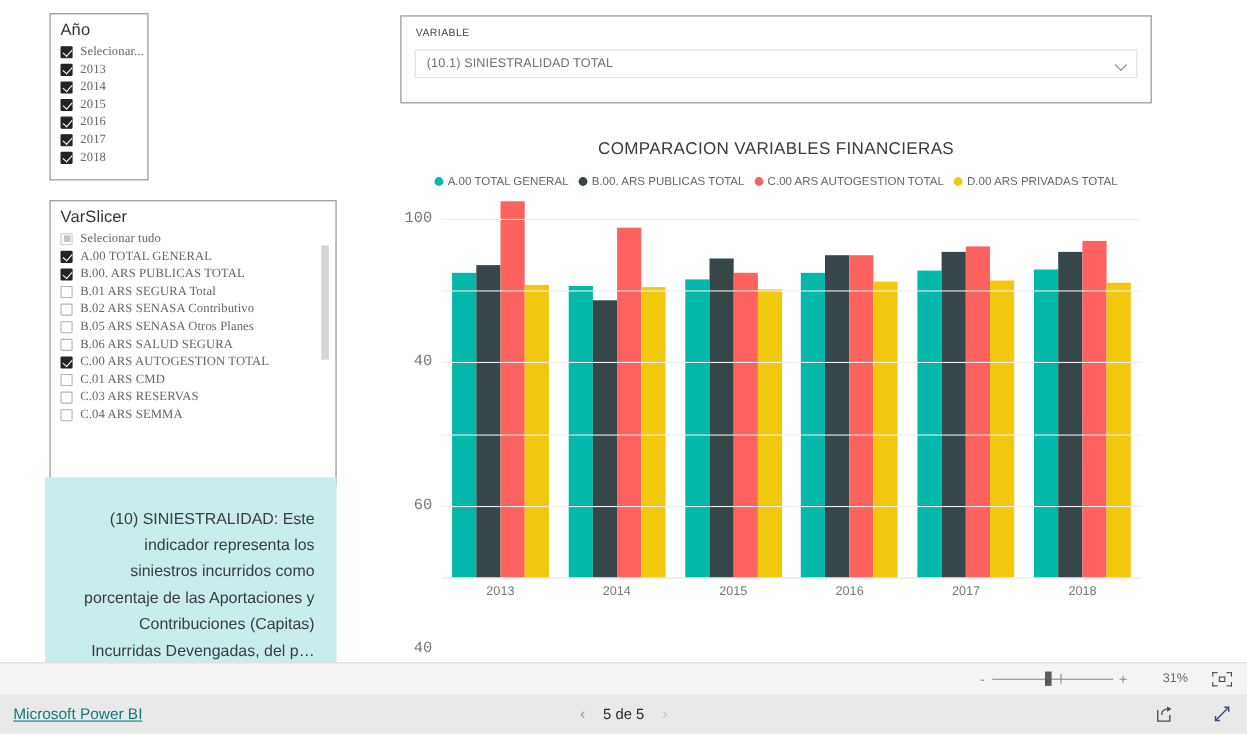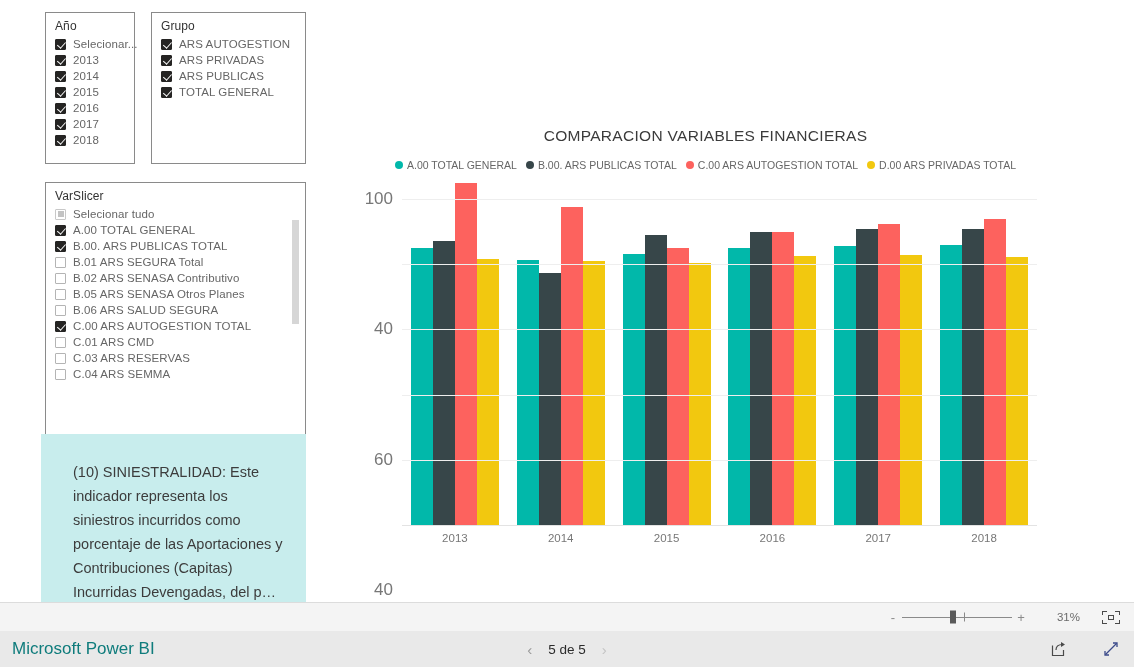--- a/index.html
+++ b/index.html
@@ -14,21 +14,21 @@
   
   #canvas { position: absolute; left: 0; top: 0; width: 1134px; height: 602px; background: #fff; }
 
   
   .slicer {
     position: absolute;
     background: #ffffff;
     border: 1px solid #8a8a8a;
   }
   .slicer-title {
-    font-size: 12px; color: #333333; padding: 6px 0 3px 9px;
+    font-size: 15px; color: #333333; padding: 6px 0 3px 9px;
     letter-spacing: .1px;
   }
   .slicer-list { padding: 0 0 0 9px; }
   .slicer-row {
     display: flex; align-items: center;
     height: 16px; margin-bottom: 0px;
   }
   .cbx {
     width: 11px; height: 11px; flex: 0 0 11px;
     border: 1px solid #b4b4b4; background: #ffffff;
@@ -42,20 +42,21 @@
     transform: rotate(42deg);
   }
   .cbx.indeterminate { background: #ffffff; border-color: #c8c8c8; }
   .cbx.indeterminate::after {
     content: ""; position: absolute; left: 1.5px; top: 1.5px;
     width: 6px; height: 6px; background: #c3c3c3;
   }
   .slicer-label {
     font-size: 11.5px; color: #666666; white-space: nowrap;
     letter-spacing: .1px;
+    font-family: Liberation Serif, serif;
   }
 
   #slicer-ano  { left: 45px;  top: 12px;  width: 90px;  height: 152px; }
   #slicer-grupo{ left: 151px; top: 12px;  width: 155px; height: 152px; }
   #slicer-var  { left: 45px;  top: 182px; width: 261px; height: 260px; overflow: hidden; }
 
   #slicer-var .slicer-list { height: 218px; overflow: hidden; position: relative; }
   .vscroll {
     position: absolute; right: 6px; top: 14px;
     width: 7px; height: 202px; background: transparent;
@@ -68,21 +69,21 @@
   
   #desc-tile {
     position: absolute; left: 41px; top: 434px;
     width: 265px; height: 170px;
     background: #c8eded;
     overflow: hidden;
   }
   #desc-text {
     padding: 26px 20px 0 32px;
     font-size: 14.5px; line-height: 24px; color: #3c3c3c;
-    text-align: left;
+    text-align: right;
   }
 
   
   #var-card {
     position: absolute; left: 364px; top: 14px;
     width: 683px; height: 80px;
     background: #ffffff; border: 1px solid #8a8a8a;
   }
   #var-card-title {
     font-size: 9.5px; color: #444444; letter-spacing: .4px;
@@ -124,22 +125,23 @@
     position: absolute; left: 38px; top: 12px;
     right: 10px; height: 326px;
   }
   .gridline {
     position: absolute; left: 0; right: 0; height: 1px;
     background: #eeeeee;
   }
   .gridline.baseline { background: #e3e3e3; }
   .ytick {
     position: absolute; right: 100%; margin-right: 9px;
-    font-size: 17px; color: #777777; transform: translateY(-50%);
+    font-size: 14px; color: #777777; transform: translateY(-50%);
     white-space: nowrap;
+    font-family: Liberation Mono, monospace;
   }
   #bars {
     position: absolute; left: 0; right: 0; bottom: 0; top: 0;
     display: flex; align-items: flex-end; justify-content: space-around;
   }
   .bar-group { display: flex; align-items: flex-end; height: 100%; gap: 0; }
   .bar { width: 22px; }
   .xlabels {
     position: absolute; left: 38px; right: 10px; top: 345px;
     display: flex; justify-content: space-around;
@@ -184,22 +186,22 @@
   #fit-btn .mid {
     left: 6px; top: 4px; width: 6px; height: 5px;
     border: 1.3px solid #4a4a4a;
   }
 
   #footer {
     position: absolute; left: 0; top: 631px; width: 1134px; height: 36px;
     background: #e9e9e9; display: flex; align-items: center;
   }
   #brand {
-    margin-left: 12px; font-size: 17px; color: #0f7c7c;
-    cursor: pointer;
+    margin-left: 12px; font-size: 14px; color: #0f7c7c;
+    text-decoration: underline; cursor: pointer;
   }
   #pager {
     position: absolute; left: 50%; transform: translateX(-50%);
     display: flex; align-items: center; gap: 16px;
   }
   .pg-arrow { font-size: 15px; color: #9a9a9a; }
   .pg-arrow.disabled { color: #c4c4c4; }
   #pager-text { font-size: 13.5px; color: #2b2b2b; }
   #footer-right {
     position: absolute; right: 14px; display: flex; align-items: center; gap: 34px;
@@ -240,41 +242,20 @@
             <span class="cbx checked"></span>
             <span class="slicer-label">2017</span>
           </div>
           <div class="slicer-row">
             <span class="cbx checked"></span>
             <span class="slicer-label">2018</span>
           </div>
         </div>
     </div>
 
-    <div class="slicer" id="slicer-grupo">
-      <div class="slicer-title">Grupo</div>
-      <div class="slicer-list">
-          <div class="slicer-row">
-            <span class="cbx checked"></span>
-            <span class="slicer-label">ARS AUTOGESTION</span>
-          </div>
-          <div class="slicer-row">
-            <span class="cbx checked"></span>
-            <span class="slicer-label">ARS PRIVADAS</span>
-          </div>
-          <div class="slicer-row">
-            <span class="cbx checked"></span>
-            <span class="slicer-label">ARS PUBLICAS</span>
-          </div>
-          <div class="slicer-row">
-            <span class="cbx checked"></span>
-            <span class="slicer-label">TOTAL GENERAL</span>
-          </div>
-        </div>
-    </div>
 
     <div class="slicer" id="slicer-var">
       <div class="slicer-title">VarSlicer</div>
       <div class="slicer-list">
         <div class="vscroll">
           <div class="vscroll-thumb"></div>
         </div>
       <div class="slicer-row">
             <span class="cbx indeterminate"></span>
             <span class="slicer-label">Selecionar tudo</span>
@@ -319,20 +300,27 @@
             <span class="cbx "></span>
             <span class="slicer-label">C.04 ARS SEMMA</span>
           </div>
         </div>
     </div>
 
     <div id="desc-tile">
       <div id="desc-text">(10) SINIESTRALIDAD: Este indicador representa los siniestros incurridos como porcentaje de las Aportaciones y Contribuciones (Capitas) Incurridas Devengadas, del p…</div>
     </div>
 
+    <div id="var-card">
+      <div id="var-card-title">VARIABLE</div>
+      <div id="var-dropdown">
+        <span id="var-dropdown-value">(10.1) SINIESTRALIDAD TOTAL</span>
+        <span class="chev"></span>
+      </div>
+    </div>
 
     <div id="chart-card">
       <div id="chart-title">COMPARACION VARIABLES FINANCIERAS</div>
       <div id="legend">
           <span class="legend-item">
             <span class="legend-dot" style="background: rgb(1, 184, 170);"></span>
             <span class="legend-label">A.00 TOTAL GENERAL</span>
           </span>
           <span class="legend-item">
             <span class="legend-dot" style="background: rgb(55, 70, 73);"></span>

